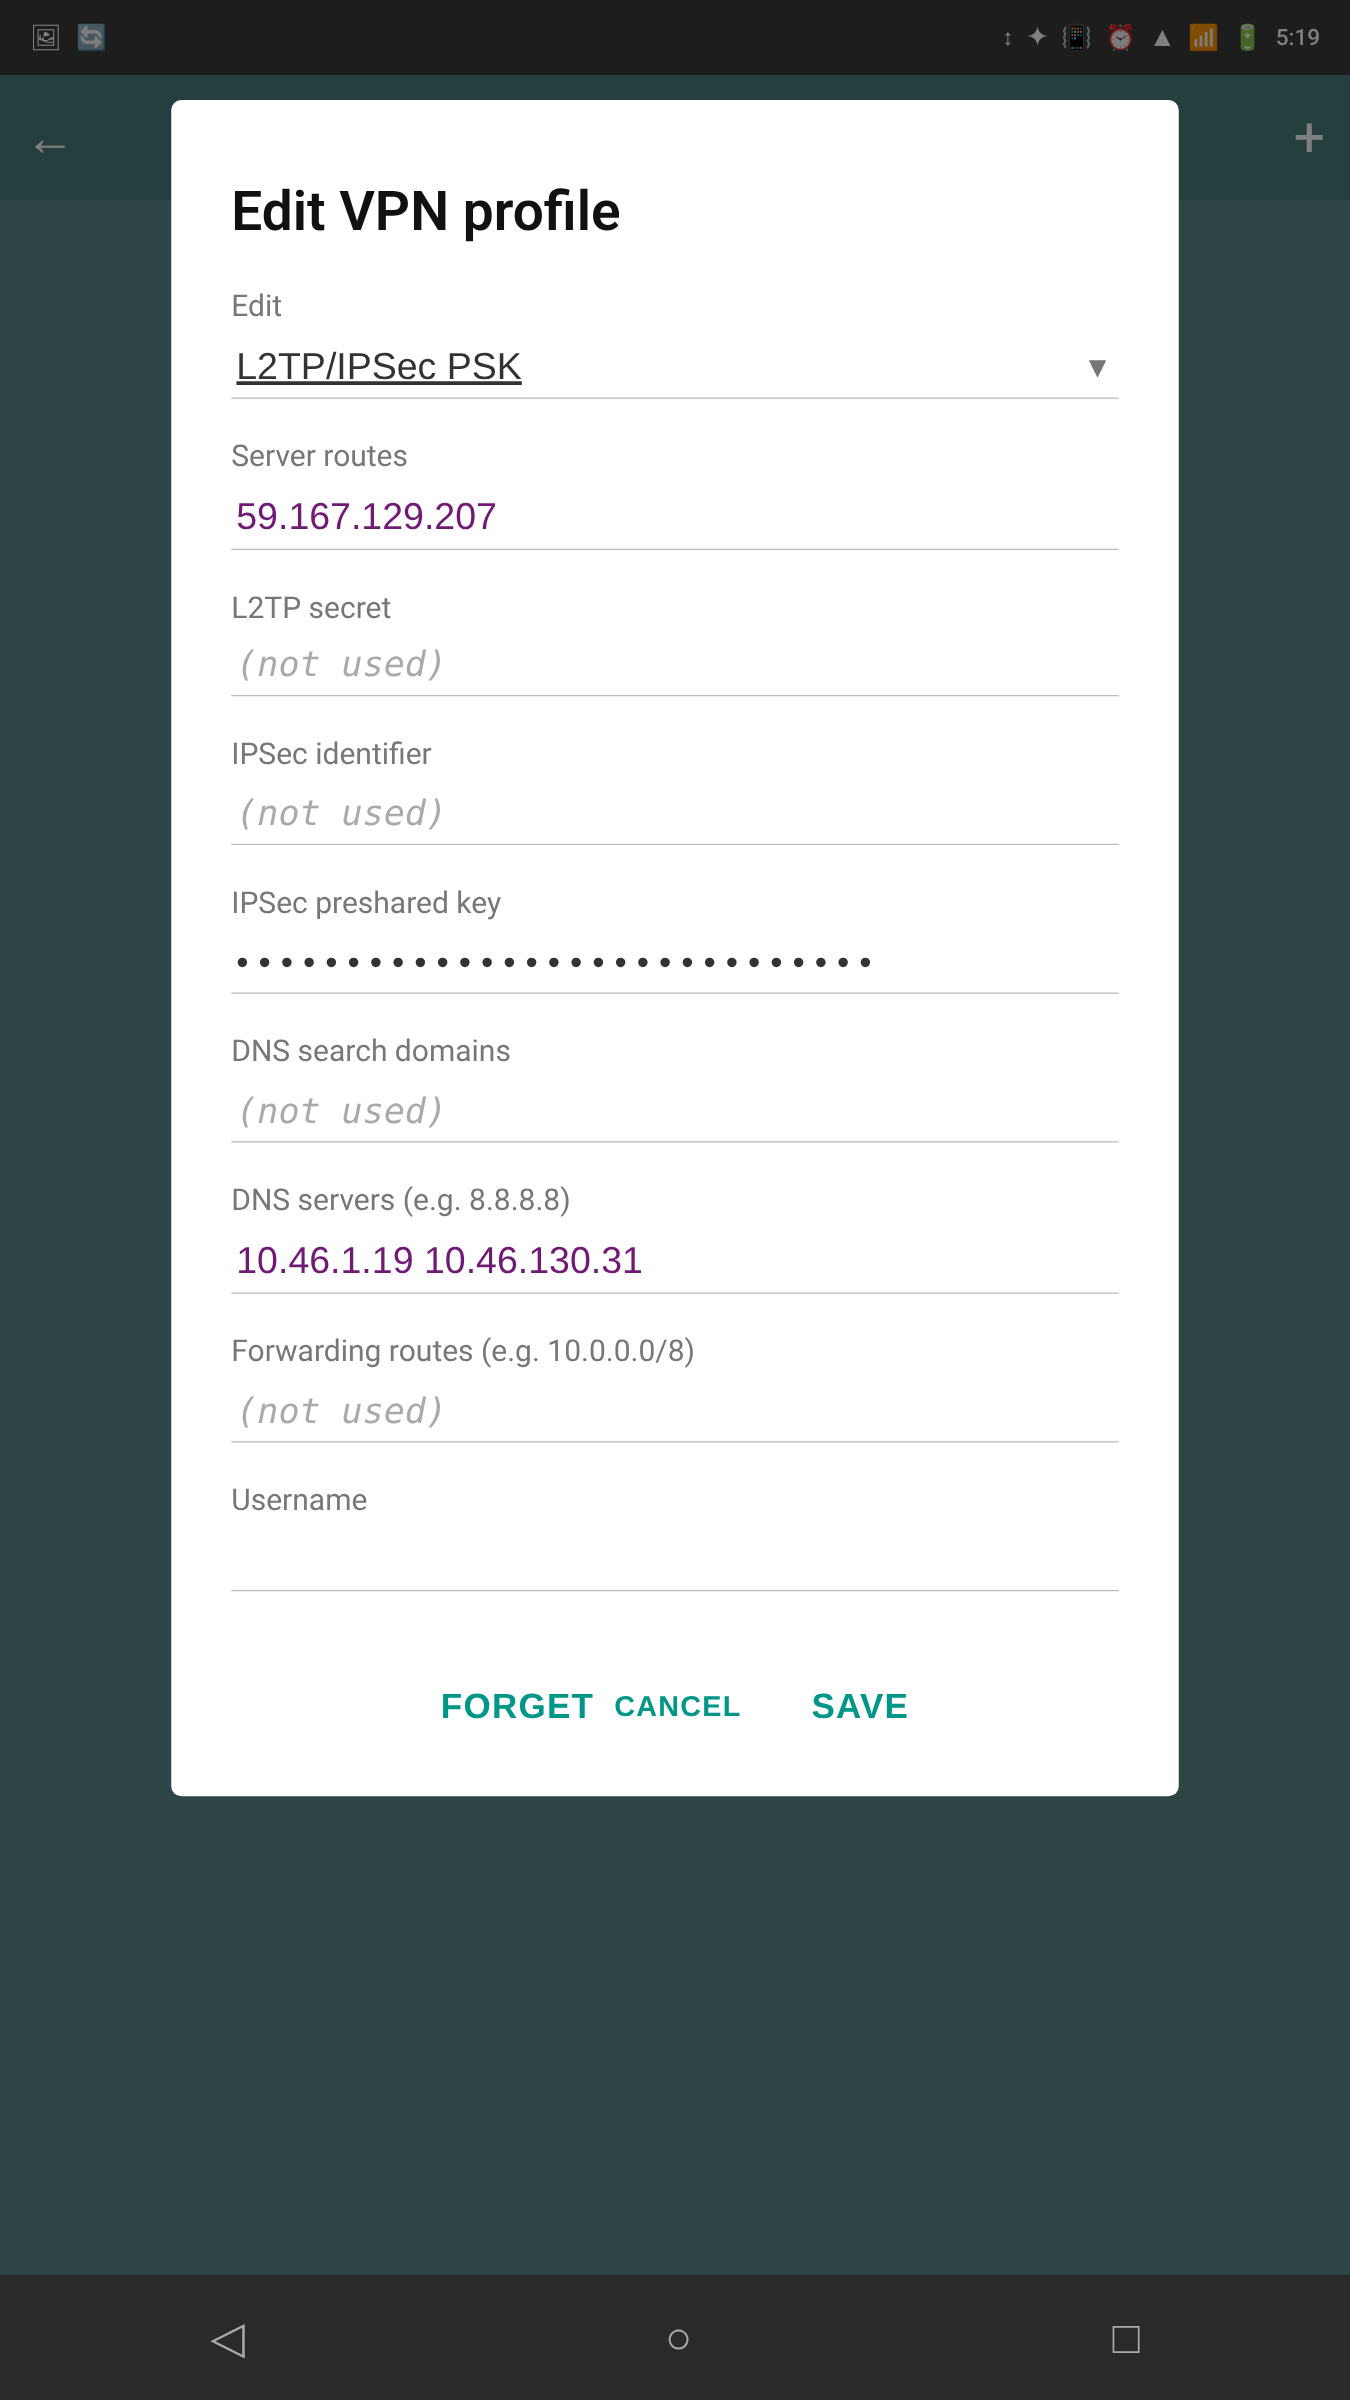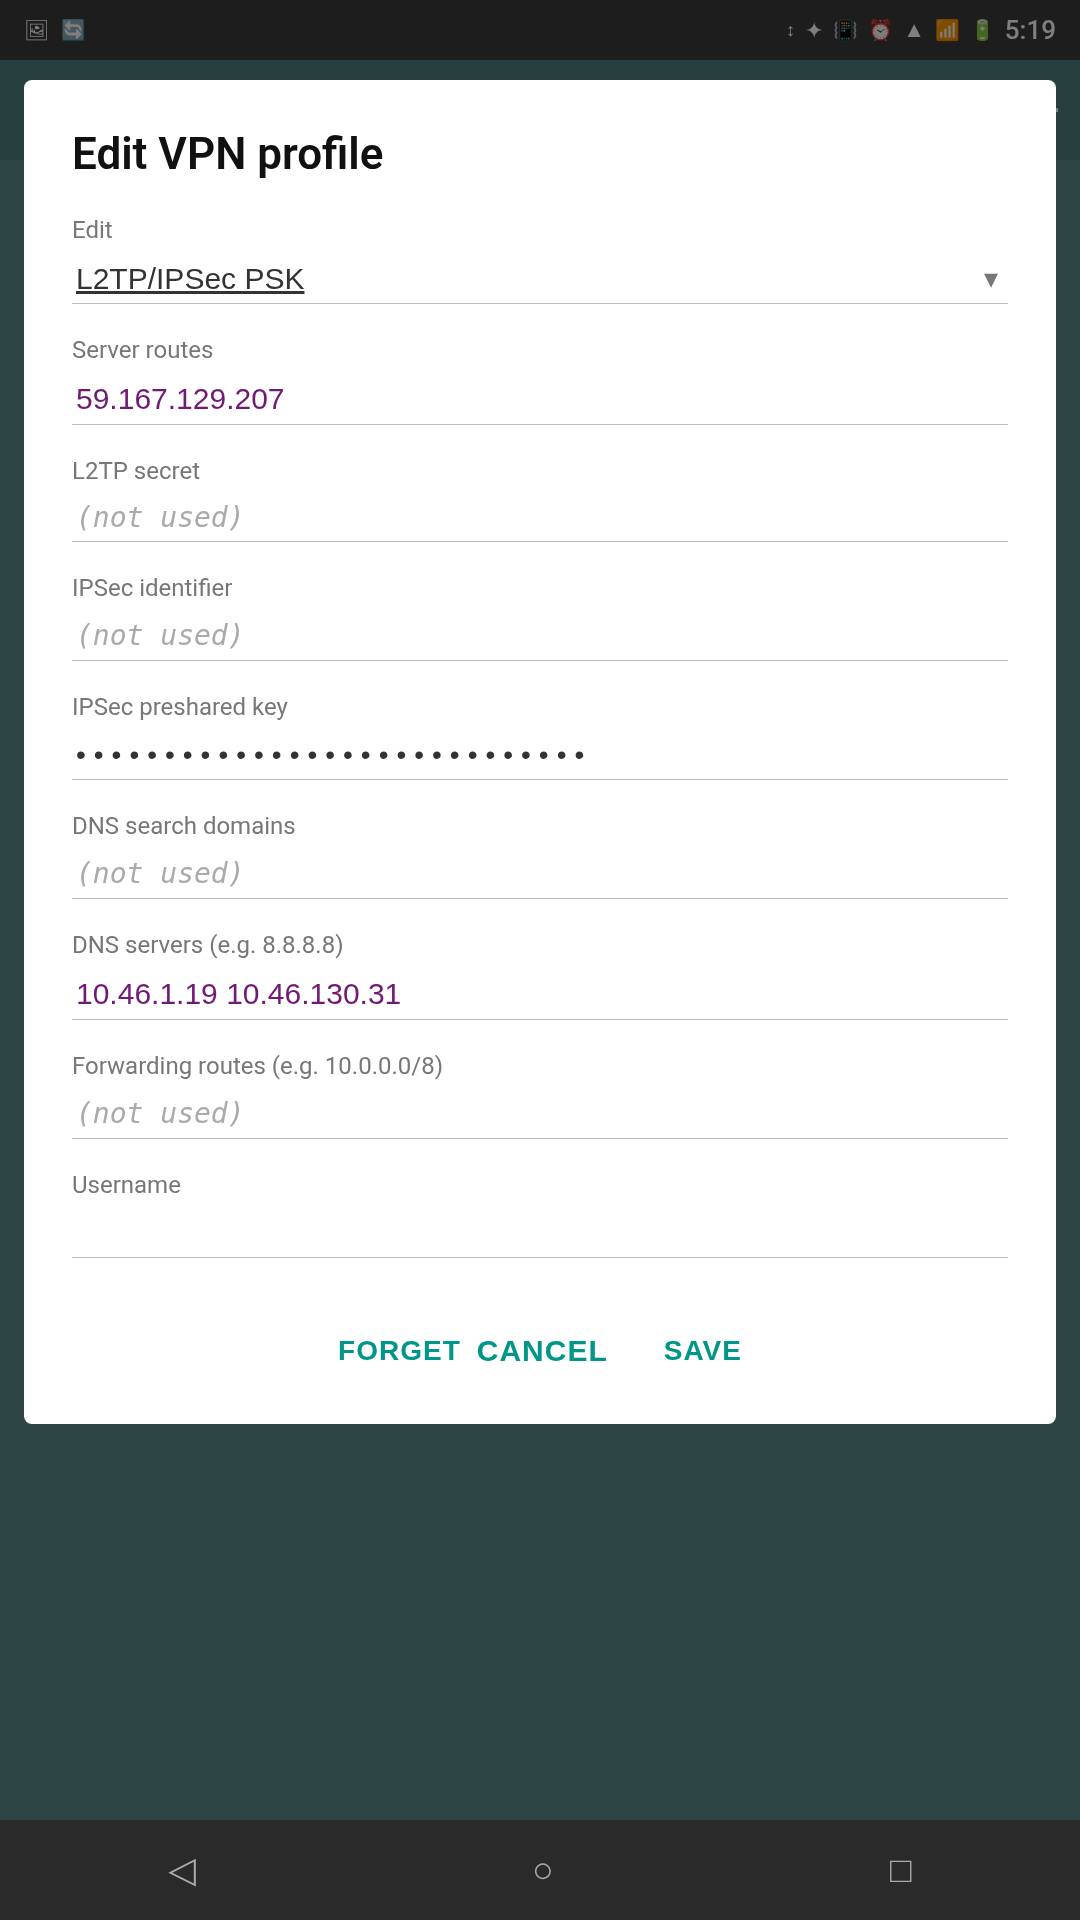--- a/index.html
+++ b/index.html
@@ -39,21 +39,21 @@
       gap: 10px;
     }
 
     .status-icon {
       color: white;
       font-size: 20px;
     }
 
     .status-time {
       color: white;
-      font-size: 26px;
+      font-size: 18px;
       font-weight: 500;
     }
 
     
     .background-app {
       width: 100%;
       height: calc(1920px - 60px - 100px);
       background-color: #5a8a8a;
       position: relative;
     }
@@ -100,22 +100,22 @@
       display: flex;
       align-items: flex-start;
       justify-content: center;
       padding-top: 80px;
     }
 
     
     .dialog {
       background-color: #ffffff;
       border-radius: 8px;
-      width: 1032px;
-      padding: 48px 48px 40px 48px;
+      width: 806px;
+      padding: 63px 48px 40px 48px;
       max-height: 1700px;
       overflow-y: auto;
     }
 
     .dialog-title {
       font-size: 44px;
       font-weight: 600;
       color: #111;
       margin-bottom: 36px;
     }
@@ -211,21 +211,21 @@
       letter-spacing: 1px;
       padding: 16px 8px;
     }
 
     .btn-right-group {
       display: flex;
       gap: 40px;
     }
 
     .btn-cancel {
-      font-size: 30px;
+      font-size: 23px;
       font-weight: 700;
       color: #009688;
       background: none;
       border: none;
       cursor: pointer;
       letter-spacing: 1px;
       padding: 16px 8px;
     }
 
     .btn-save {

